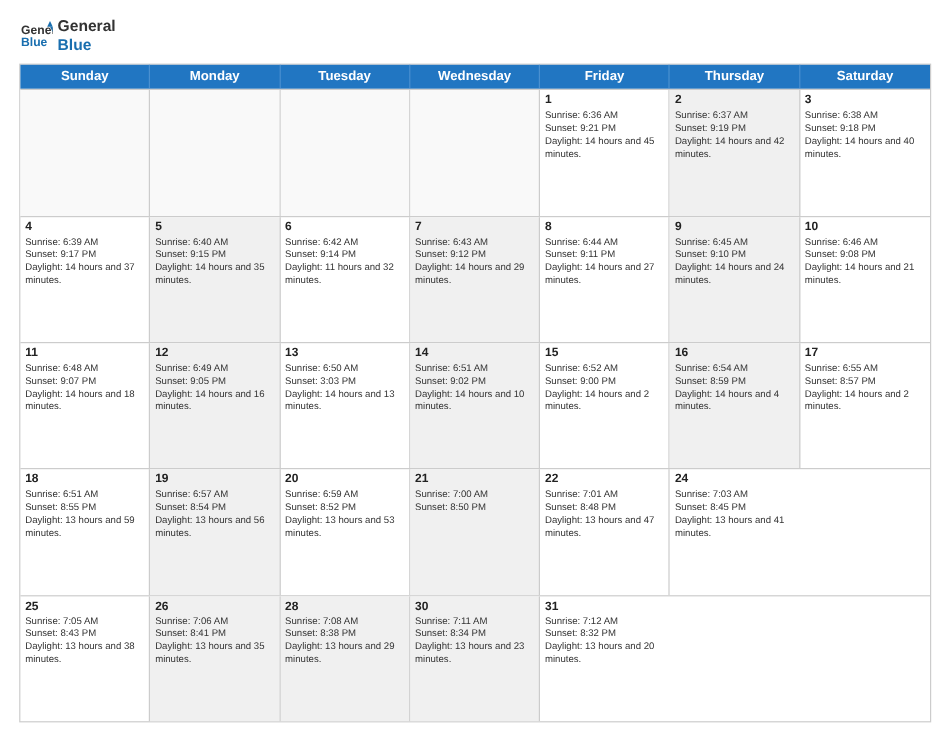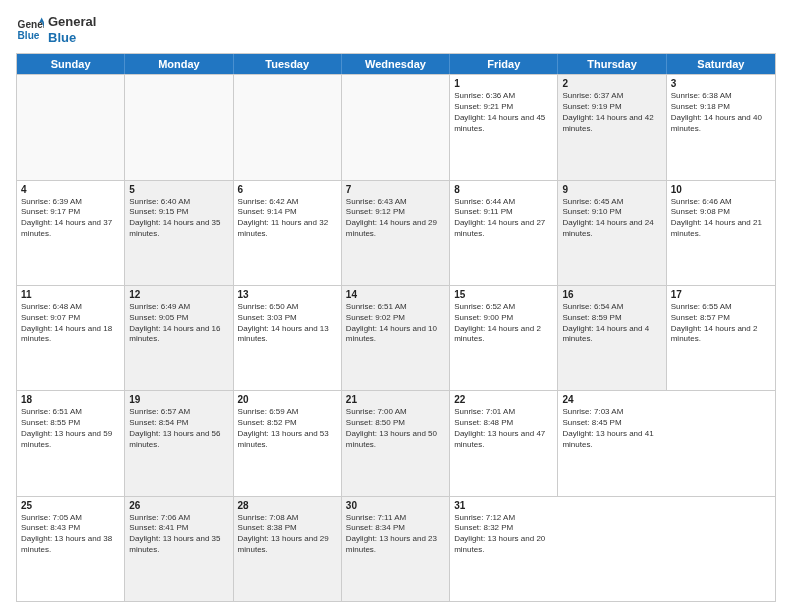--- a/index.html
+++ b/index.html
@@ -262,21 +262,20 @@
           <div class="cal-cell">
             <div class="day-num">20</div>
             <p>Sunrise: 6:59 AM</p>
             <p>Sunset: 8:52 PM</p>
             <p>Daylight: 13 hours and 53 minutes.</p>
           </div>
           <div class="cal-cell shaded">
             <div class="day-num">21</div>
             <p>Sunrise: 7:00 AM</p>
             <p>Sunset: 8:50 PM</p>
-            <p>Daylight: 13 hours and 50 minutes.</p>
           </div>
           <div class="cal-cell">
             <div class="day-num">22</div>
             <p>Sunrise: 7:01 AM</p>
             <p>Sunset: 8:48 PM</p>
             <p>Daylight: 13 hours and 47 minutes.</p>
           </div>
           <div class="cal-cell">
             <div class="day-num">24</div>
             <p>Sunrise: 7:03 AM</p>

